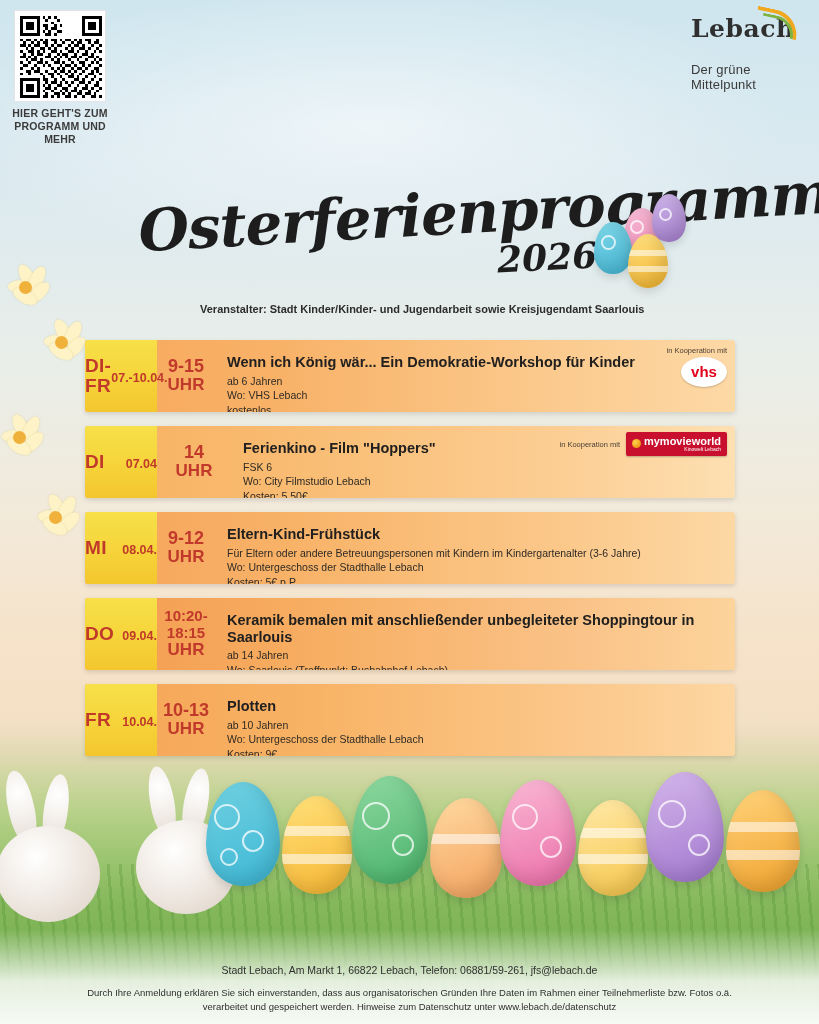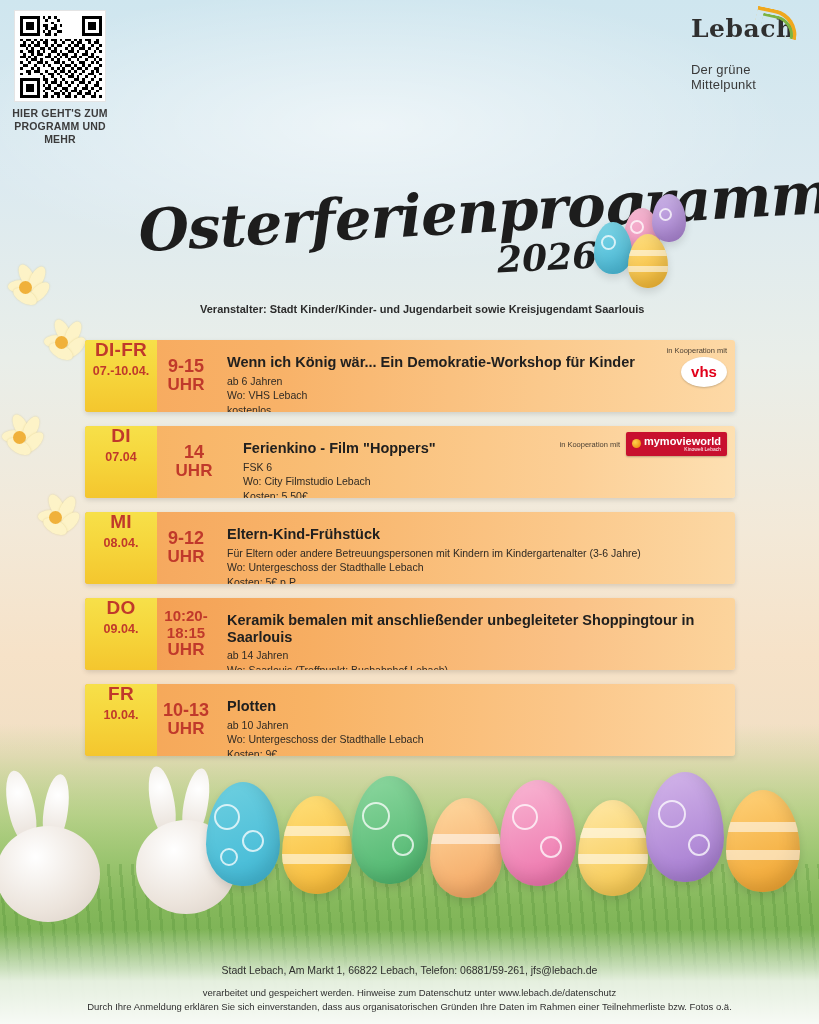--- a/index.html
+++ b/index.html
@@ -142,21 +142,21 @@
   }
   .row.r1{ background: linear-gradient(90deg,#f7a85c 0%, #f8b268 30%, #fbc98c 70%, #fdd9a6 100%); }
   .row.r2{ background: linear-gradient(90deg,#f7b05f 0%, #f9bd74 35%, #fccf96 75%, #fde0b2 100%); gap: 8px; }
   .row.r3{ background: linear-gradient(90deg,#f5a45a 0%, #f8b46a 35%, #fbc98c 75%, #fcd8a4 100%); }
   .row.r4{ background: linear-gradient(90deg,#f39b4f 0%, #f7ae62 35%, #fac287 75%, #fcd49c 100%); }
   .row.r5{ background: linear-gradient(90deg,#f5a455 0%, #f8b365 35%, #fbc78a 75%, #fdd7a2 100%); }
 
   .daybox{
     width:72px; flex:0 0 72px;
     background: linear-gradient(180deg,#f7e049 0%, #f6d63c 45%, #f4c62e 100%);
-    display:flex; flex-direction:column; align-items:center; justify-content:flex-start;
+    display:flex; flex-direction:row; align-items:center; justify-content:space-between;
     color:#c0392b;
   }
   .daybox .dow{ font-size:19px; font-weight:bold; line-height:1.05; letter-spacing:.3px; }
   .daybox .date{ font-size:12.5px; font-weight:bold; margin-top:4px; }
 
   .timebox{
     width:58px; flex:0 0 58px;
     display:flex; flex-direction:column; align-items:center; justify-content:center;
     color:#c0392b; text-align:center;
   }
@@ -656,15 +656,15 @@
       <div class="line">ab 10 Jahren</div>
       <div class="line">Wo: Untergeschoss der Stadthalle Lebach</div>
       <div class="line">Kosten: 9€</div>
     </div>
   </div>
 
 </div>
 
 <div class="footer">
   <div class="l1">Stadt Lebach, Am Markt 1, 66822 Lebach, Telefon: 06881/59-261, jfs@lebach.de</div>
+  <div class="l2">Durch Ihre Anmeldung erklären Sie sich einverstanden, dass aus organisatorischen Gründen Ihre Daten im Rahmen einer Teilnehmerliste bzw. Fotos o.ä.</div>
   <div class="l2">verarbeitet und gespeichert werden. Hinweise zum Datenschutz unter www.lebach.de/datenschutz</div>
-  <div class="l2">Durch Ihre Anmeldung erklären Sie sich einverstanden, dass aus organisatorischen Gründen Ihre Daten im Rahmen einer Teilnehmerliste bzw. Fotos o.ä.</div>
 </div>
 
 </body></html>

